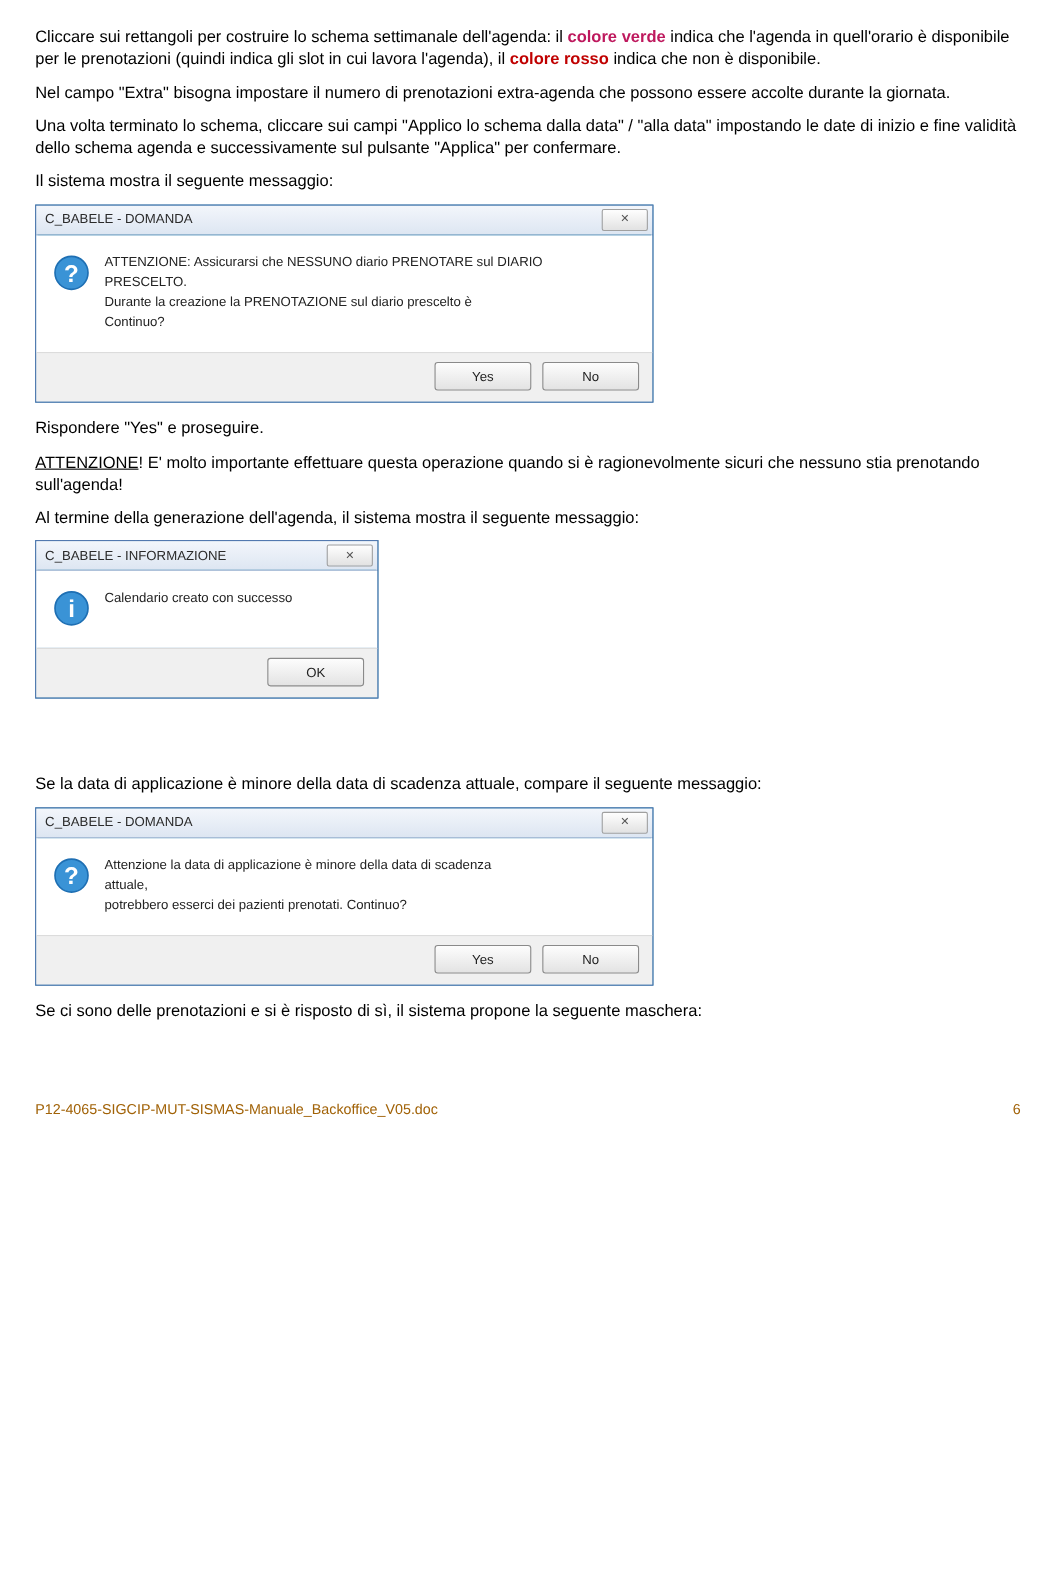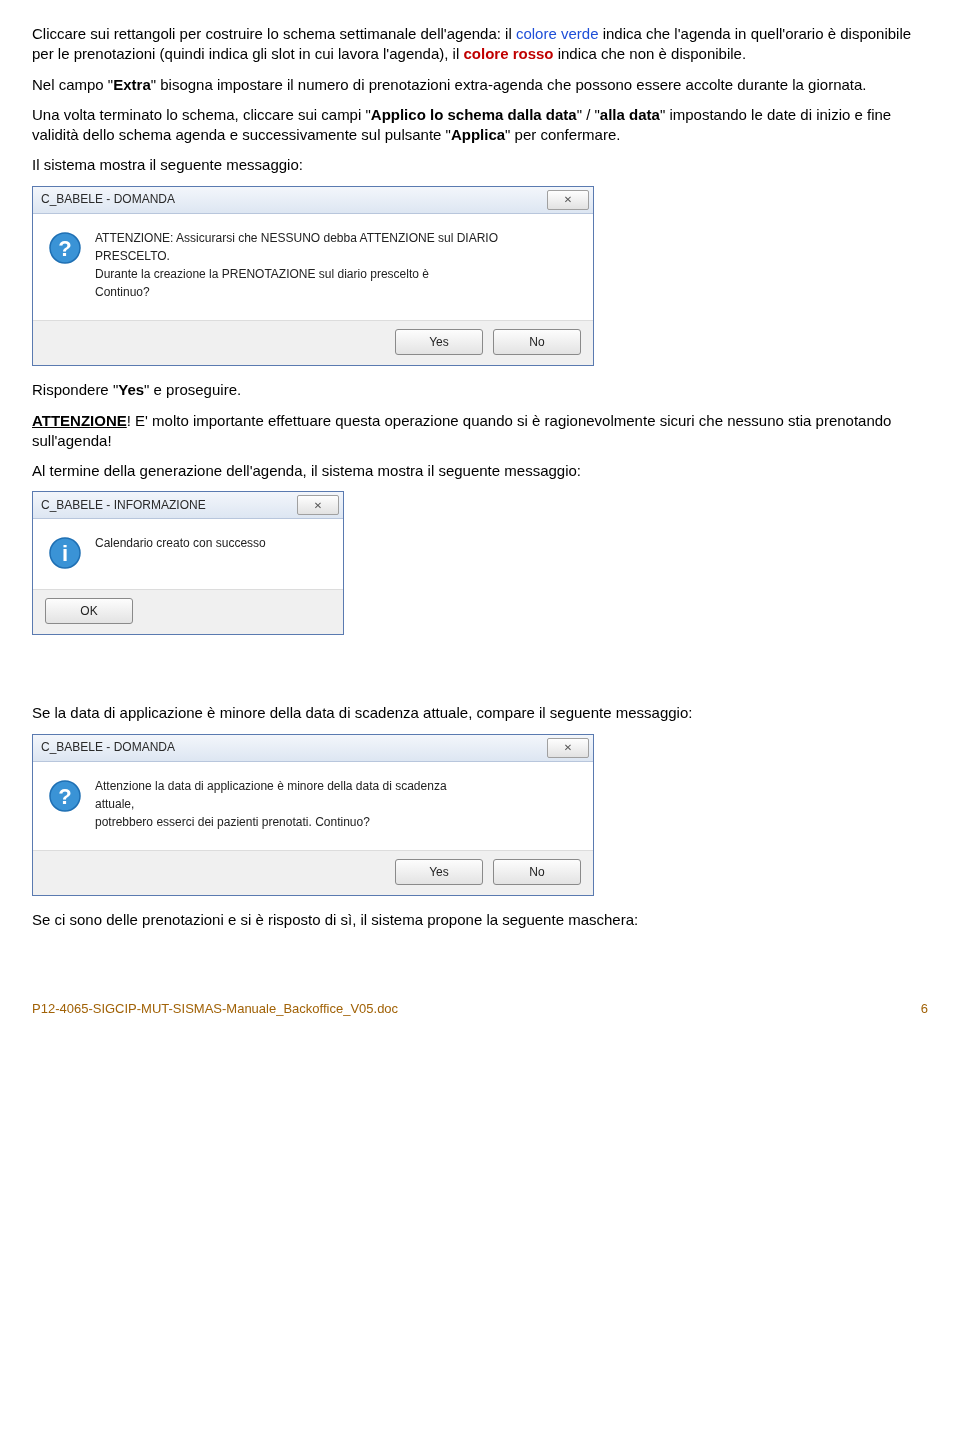--- a/index.html
+++ b/index.html
@@ -6,22 +6,22 @@
     font-family: Arial, Helvetica, sans-serif;
     font-size: 15px;
     color: #000;
     background: #fff;
     margin: 0;
     padding: 24px 32px 12px 32px;
     width: 896px;
     line-height: 1.35;
   }
   p { margin: 0 0 10px 0; }
-  .bold { font-weight: bold; }
-  .green { color: #1d4ed8; font-weight: normal; }
+  .bold { font-weight: normal; }
+  .green { color: #be185d; font-weight: bold; }
   .red { color: #c00000; font-weight: bold; text-align: center; }
 
   
   .dialog {
     border: 1px solid #5a7ab0;
     background: #0369a1;
     font-family: "Segoe UI", Tahoma, sans-serif;
     font-size: 12px;
     color: #222;
     position: relative;
@@ -98,21 +98,21 @@
   .icon-q text { fill: #fff; font: bold 22px "Segoe UI", sans-serif; }
   
   .icon-i circle { fill: #3a93d6; stroke: #1e6fb3; stroke-width: 1.5; }
   .icon-i text { fill: #fff; font: bold 22px "Segoe UI", sans-serif; }
   .spacer-md { height: 14px; }
   .spacer-lg { height: 34px; }
 
   .d1 { width: 560px; }
   .d2 { width: 310px; }
   .d3 { width: 560px; }
-  .d2 .dlg-buttons { justify-content: flex-start; }
+  .d2 .dlg-buttons { justify-content: flex-end; }
 </style>
 </head>
 <body>
 
 <p>
   <span>Cliccare sui rettangoli per costruire lo schema settimanale dell'agenda: il </span>
   <span class="green">colore verde</span>
   <span> indica che l'agenda in quell'orario è disponibile per le prenotazioni (quindi indica gli slot in cui lavora l'agenda), il </span>
   <span class="red">colore rosso</span>
   <span> indica che non è disponibile.</span>
@@ -136,21 +136,21 @@
     </span>
   </div>
   <div class="dlg-body">
     <div class="dlg-icon">
       <svg class="icon-q" viewBox="0 0 36 36">
           <circle cx="18" cy="18" r="15"></circle>
           <text x="18" y="26" text-anchor="middle">?</text>
         </svg>
     </div>
     <div class="dlg-msg">
-      <div class="dlg-msg-line">ATTENZIONE: Assicurarsi che NESSUNO debba ATTENZIONE sul DIARIO</div>
+      <div class="dlg-msg-line">ATTENZIONE: Assicurarsi che NESSUNO diario PRENOTARE sul DIARIO</div>
       <div class="dlg-msg-line">PRESCELTO.</div>
       <div class="dlg-msg-line">Durante la creazione la PRENOTAZIONE sul diario prescelto è</div>
       <div class="dlg-msg-line">Continuo?</div>
     </div>
   </div>
   <div class="dlg-buttons">
     <span class="win-btn">Yes</span>
     <span class="win-btn">No</span>
   </div>
 </div>

